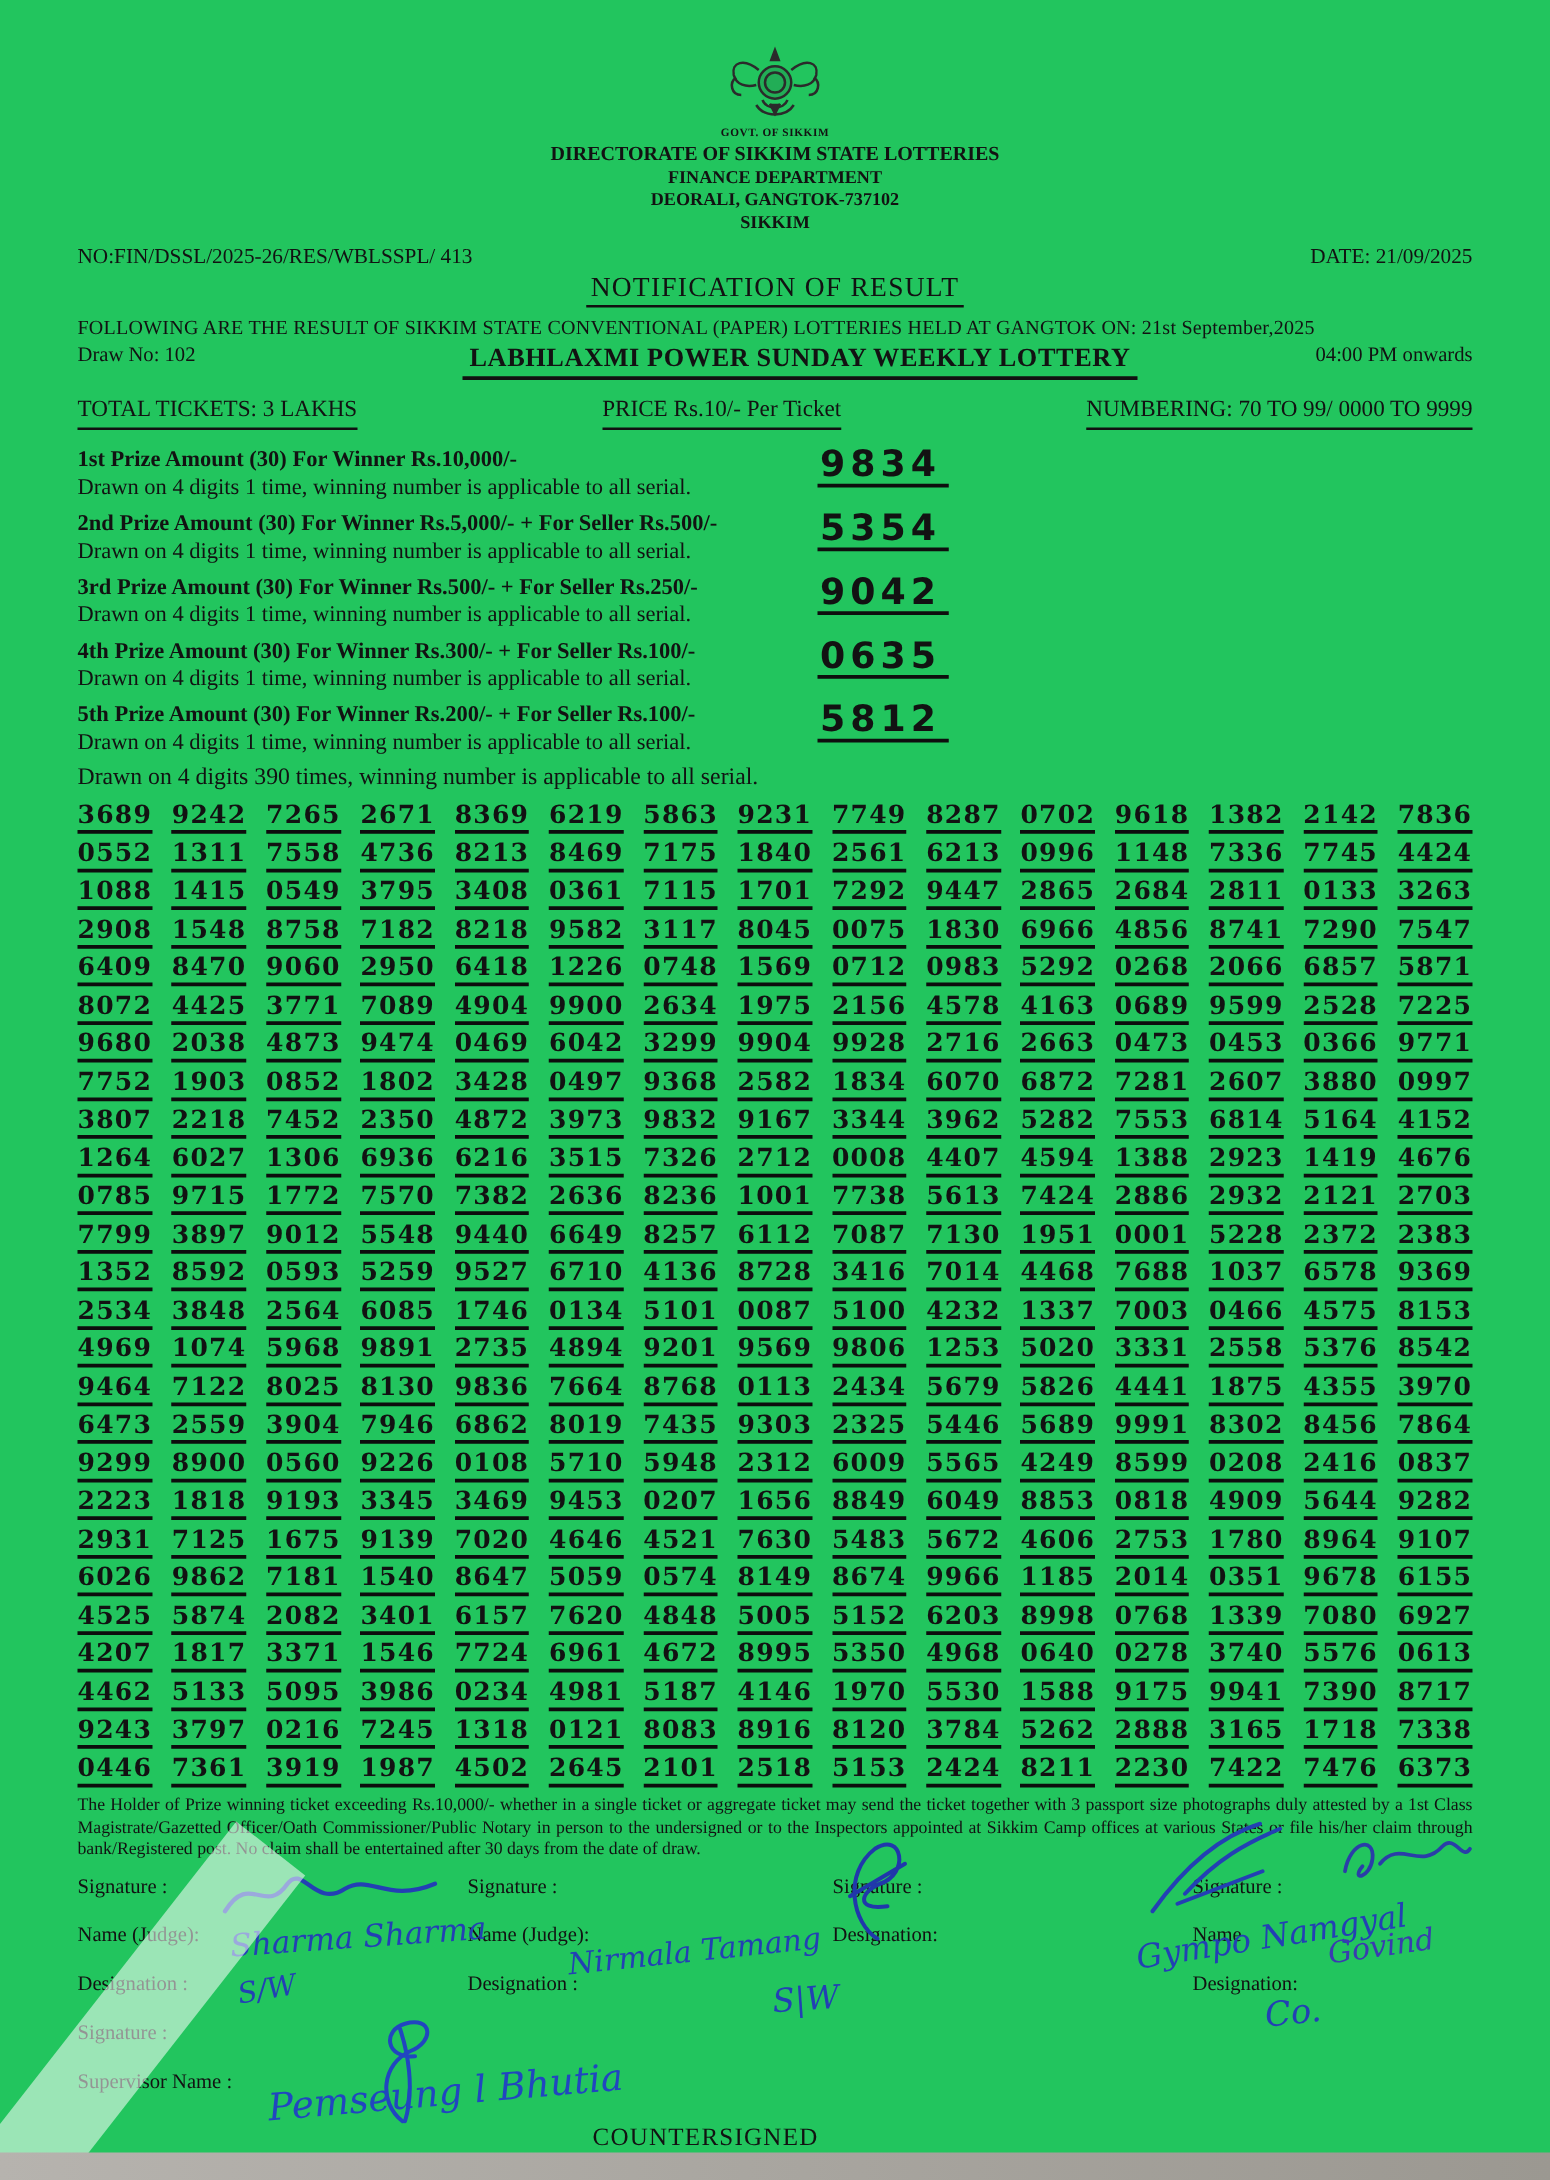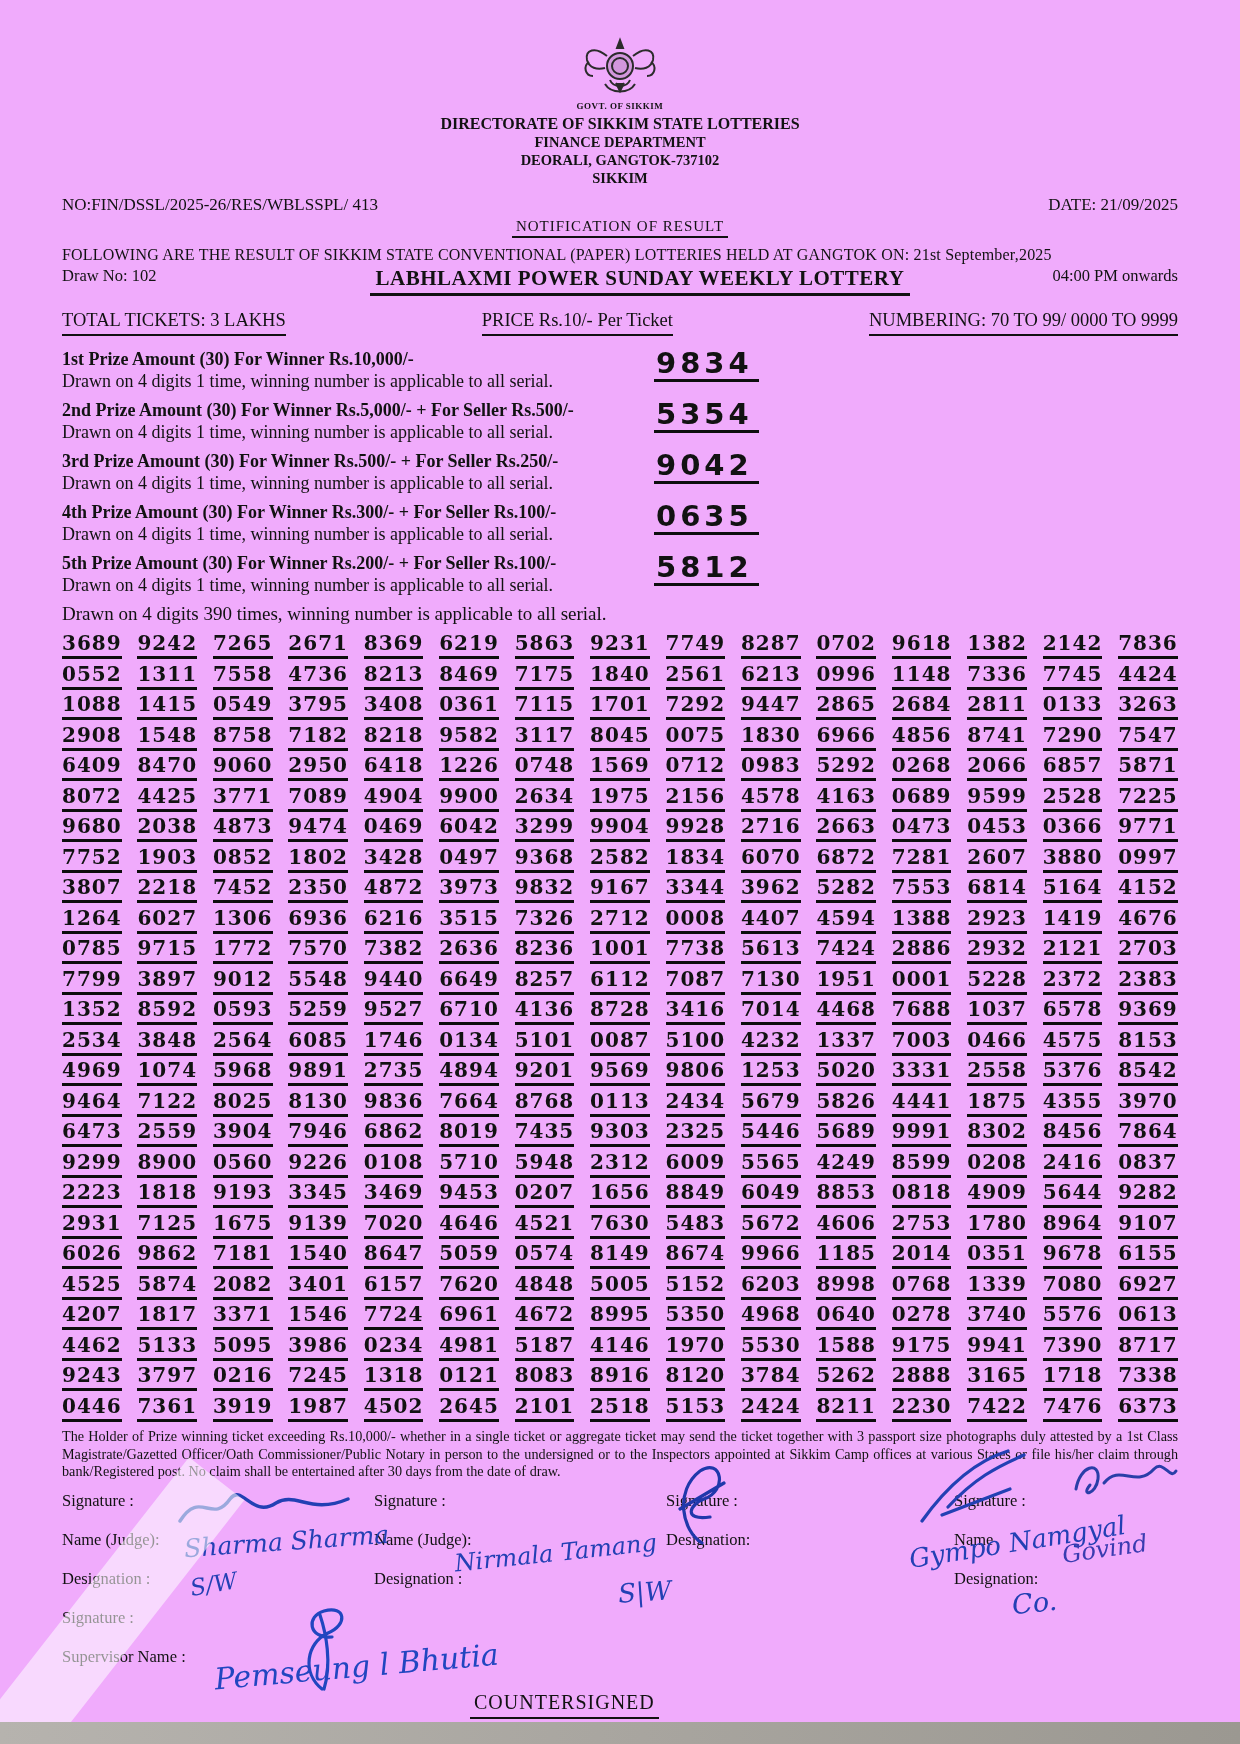--- a/index.html
+++ b/index.html
@@ -1,33 +1,33 @@
 <!DOCTYPE html>
 <html><head>
 <meta charset="utf-8">
 <style>
   html,body{margin:0;padding:0;background:#dddbd6;}
   .page{
     position:relative;width:1240px;height:1744px;margin:0 auto;
-    background:#f0abfc;color:#121212;overflow:hidden;
+    background:#22c55e;color:#121212;overflow:hidden;
     font-family:"Liberation Serif", serif;
   }
   .inner{padding:36px 62px 0 62px;position:relative;}
 
   
   .emblem-wrap{text-align:center;}
   .emblem-wrap svg{display:block;margin:0 auto;}
   .emblem-caption{font-size:9px;font-weight:bold;letter-spacing:.5px;margin-top:1px;}
   .org-lines{text-align:center;margin-top:4px;line-height:18px;}
   .org-l1{font-size:16px;font-weight:bold;}
   .org-l2,.org-l3,.org-l4{font-size:14.5px;font-weight:bold;}
 
   .ref-row{display:flex;justify-content:space-between;font-size:17px;margin-top:8px;}
   .notif-title{text-align:center;margin-top:2px;}
-  .notif-title span{display:inline-block;font-size:15px;letter-spacing:1px;border-bottom:2px solid #111;padding:0 4px 1px 4px;}
+  .notif-title span{display:inline-block;font-size:22px;letter-spacing:1px;border-bottom:2px solid #111;padding:0 4px 1px 4px;}
   .result-line{font-size:16px;margin-top:8px;letter-spacing:.2px;}
   .draw-row{display:flex;align-items:flex-start;margin-top:2px;}
   .draw-no{font-size:16.5px;width:250px;}
   .lottery-name{flex:1;text-align:center;font-size:21px;font-weight:bold;letter-spacing:.5px;}
   .lottery-name span{display:inline-block;border-bottom:3px solid #111;padding:0 6px 2px 6px;}
   .draw-time{width:210px;text-align:right;font-size:16.5px;}
 
   .ticket-row{display:flex;justify-content:space-between;margin-top:14px;font-size:18.5px;}
   .ticket-row .u{border-bottom:2px solid #111;padding-bottom:3px;}
 

